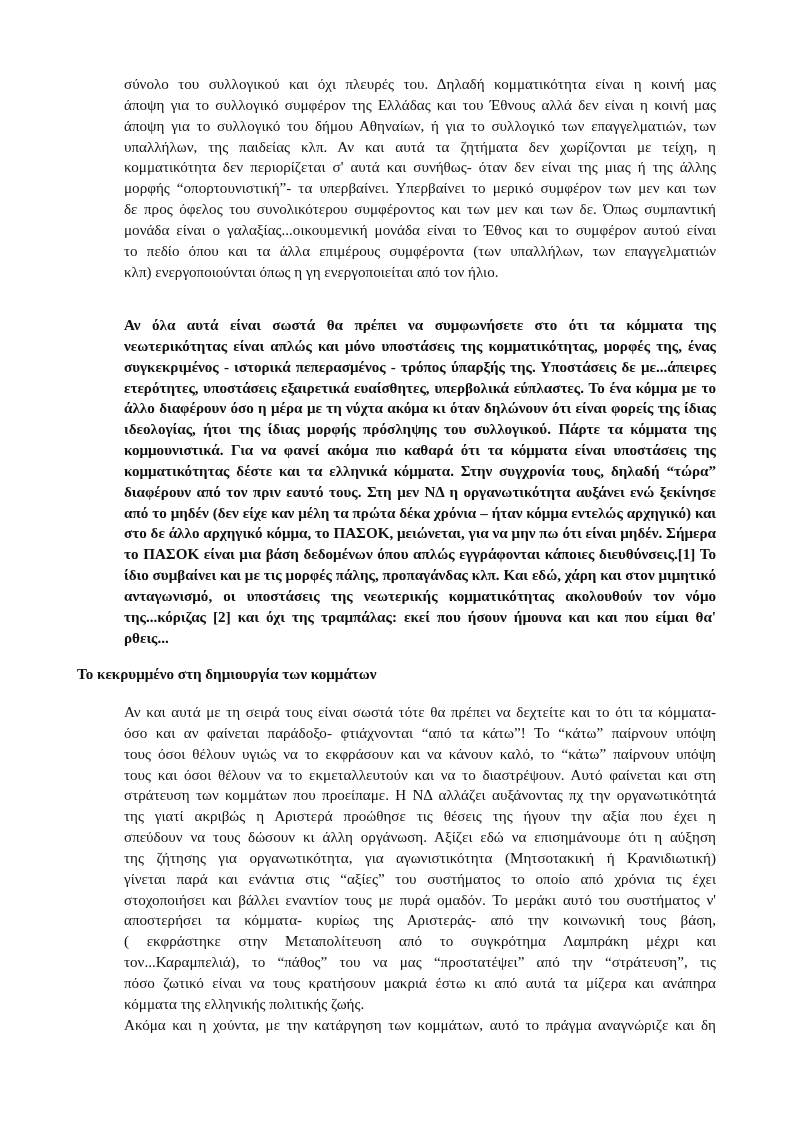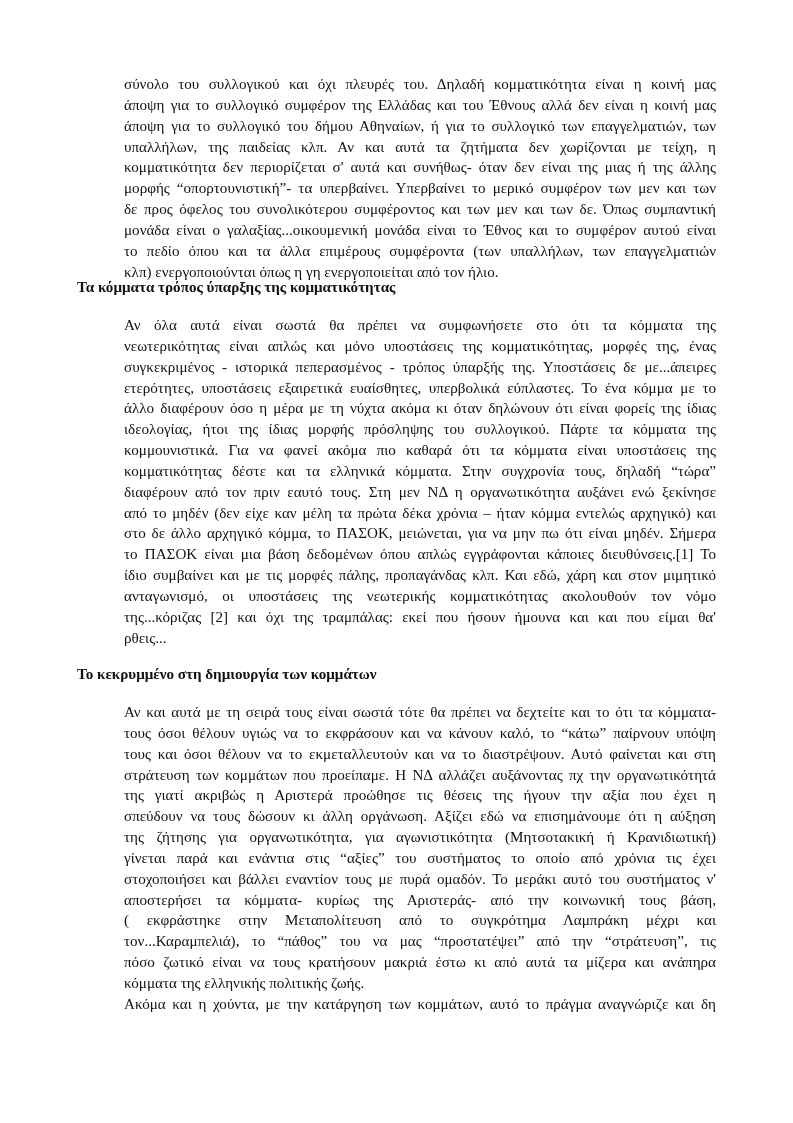--- a/index.html
+++ b/index.html
@@ -60,23 +60,22 @@
     <span class="line">άποψη για το συλλογικό του δήμου Αθηναίων, ή για το συλλογικό των επαγγελματιών, των</span>
     <span class="line">υπαλλήλων, της παιδείας κλπ. Αν και αυτά τα ζητήματα δεν χωρίζονται με τείχη, η</span>
     <span class="line">κομματικότητα δεν περιορίζεται σ' αυτά και συνήθως- όταν δεν είναι της μιας ή της άλλης</span>
     <span class="line">μορφής “οπορτουνιστική”- τα υπερβαίνει. Υπερβαίνει το μερικό συμφέρον των μεν και των</span>
     <span class="line">δε προς όφελος του συνολικότερου συμφέροντος και των μεν και των δε. Όπως συμπαντική</span>
     <span class="line">μονάδα είναι ο γαλαξίας...οικουμενική μονάδα είναι το Έθνος και το συμφέρον αυτού είναι</span>
     <span class="line">το πεδίο όπου και τα άλλα επιμέρους συμφέροντα (των υπαλλήλων, των επαγγελματιών</span>
     <span class="line last">κλπ) ενεργοποιούνται όπως η γη ενεργοποιείται από τον ήλιο.</span>
   </div>
 
-  <div class="heading" style="top:277px;">Τα κόμματα τρόπος ύπαρξης της κομματικότητας</div>
 
-  <div class="block" style="top:315px;">
+  <div class="block" style="top:315px;font-weight:bold;">
     <span class="line">Αν όλα αυτά είναι σωστά θα πρέπει να συμφωνήσετε στο ότι τα κόμματα της</span>
     <span class="line">νεωτερικότητας είναι απλώς και μόνο υποστάσεις της κομματικότητας, μορφές της, ένας</span>
     <span class="line">συγκεκριμένος - ιστορικά πεπερασμένος - τρόπος ύπαρξής της. Υποστάσεις δε με...άπειρες</span>
     <span class="line">ετερότητες, υποστάσεις εξαιρετικά ευαίσθητες, υπερβολικά εύπλαστες. Το ένα  κόμμα με το</span>
     <span class="line">άλλο διαφέρουν όσο η μέρα με τη νύχτα ακόμα κι όταν δηλώνουν ότι είναι φορείς της ίδιας</span>
     <span class="line">ιδεολογίας, ήτοι της ίδιας μορφής πρόσληψης του συλλογικού. Πάρτε τα κόμματα της</span>
     <span class="line">κομμουνιστικά. Για να φανεί ακόμα πιο καθαρά ότι τα κόμματα είναι υποστάσεις της</span>
     <span class="line">κομματικότητας δέστε και τα ελληνικά κόμματα. Στην συγχρονία τους, δηλαδή “τώρα”</span>
     <span class="line">διαφέρουν από τον πριν εαυτό τους. Στη μεν ΝΔ η οργανωτικότητα αυξάνει ενώ ξεκίνησε</span>
     <span class="line">από το μηδέν (δεν είχε καν μέλη τα πρώτα δέκα χρόνια – ήταν κόμμα εντελώς αρχηγικό) και</span>
@@ -85,20 +84,21 @@
     <span class="line">ίδιο συμβαίνει και με τις μορφές πάλης, προπαγάνδας κλπ. Και εδώ, χάρη και στον μιμητικό</span>
     <span class="line">ανταγωνισμό, οι υποστάσεις της νεωτερικής κομματικότητας ακολουθούν τον νόμο</span>
     <span class="line">της...κόριζας [2] και όχι της τραμπάλας: εκεί που ήσουν ήμουνα και και που είμαι θα'</span>
     <span class="line last">ρθεις...</span>
   </div>
 
   <div class="heading" style="top:664px;">Το κεκρυμμένο στη δημιουργία των κομμάτων</div>
 
   <div class="block" style="top:702px;">
     <span class="line">Αν και αυτά με τη σειρά τους είναι σωστά τότε θα πρέπει να δεχτείτε και το ότι τα κόμματα-</span>
+    <span class="line">όσο και αν φαίνεται παράδοξο- φτιάχνονται “από τα κάτω”! Το “κάτω” παίρνουν υπόψη</span>
     <span class="line">τους όσοι θέλουν υγιώς να το εκφράσουν και να κάνουν καλό, το “κάτω” παίρνουν υπόψη</span>
     <span class="line">τους και όσοι θέλουν να το εκμεταλλευτούν και να το διαστρέψουν. Αυτό φαίνεται και στη</span>
     <span class="line">στράτευση των κομμάτων που προείπαμε. Η ΝΔ αλλάζει αυξάνοντας πχ την οργανωτικότητά</span>
     <span class="line">της γιατί ακριβώς η Αριστερά προώθησε τις θέσεις της ήγουν την αξία που έχει η</span>
     <span class="line">σπεύδουν να τους δώσουν κι άλλη οργάνωση. Αξίζει εδώ να επισημάνουμε ότι η αύξηση</span>
     <span class="line">της ζήτησης  για οργανωτικότητα, για αγωνιστικότητα (Μητσοτακική ή Κρανιδιωτική)</span>
     <span class="line">γίνεται παρά και ενάντια στις “αξίες” του συστήματος το οποίο από χρόνια τις έχει</span>
     <span class="line">στοχοποιήσει και βάλλει εναντίον τους με πυρά ομαδόν. Το μεράκι αυτό του συστήματος ν'</span>
     <span class="line">αποστερήσει τα κόμματα- κυρίως της Αριστεράς- από την κοινωνική τους βάση,</span>
     <span class="line">( εκφράστηκε στην Μεταπολίτευση από το συγκρότημα Λαμπράκη μέχρι και</span>

